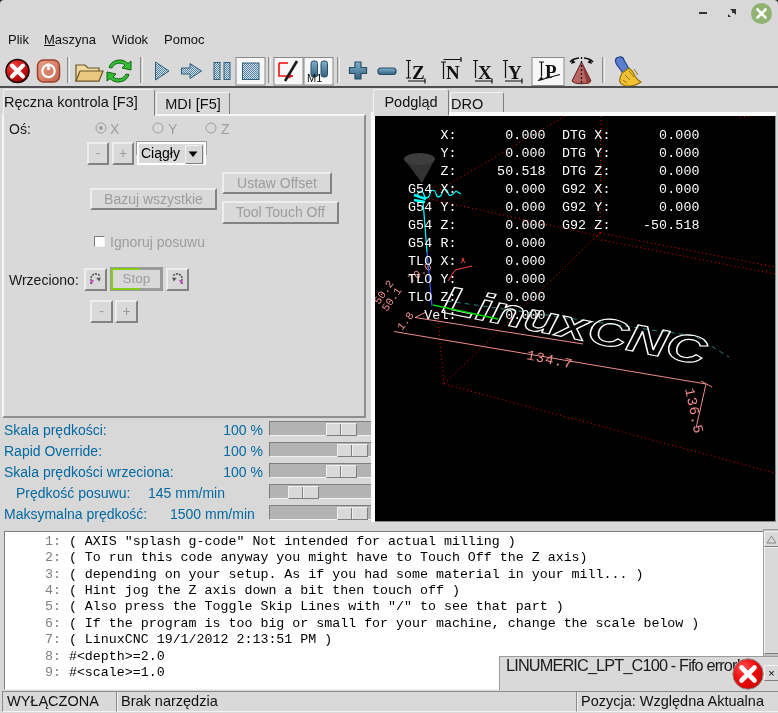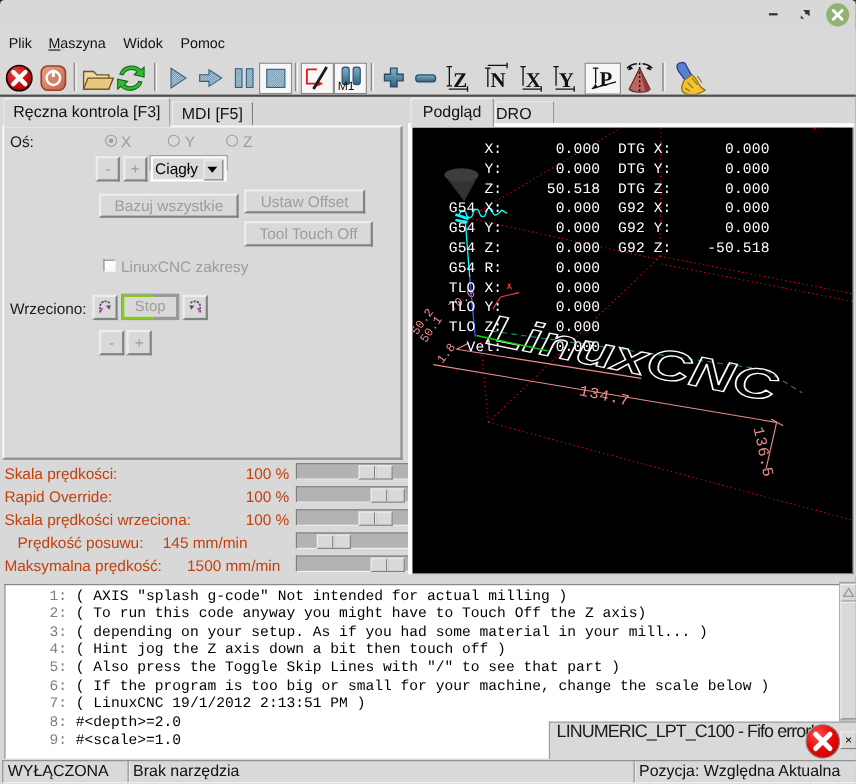--- a/index.html
+++ b/index.html
@@ -23,21 +23,21 @@
 
 #lpage{left:2px;top:114px;width:360px;height:300px;border-width:2px;border-style:solid;border-color:#f6f6f6 #8e8e8e #8e8e8e #f6f6f6;background:#d9d9d9;}
 .btn{position:absolute;border-style:solid;border-width:2px;border-color:#ededed #828282 #828282 #ededed;background:#d9d9d9;font-size:14px;color:#9c9c9c;text-align:center;}
 .lbl{position:absolute;font-size:14px;color:#1a1a1a;}
 .dis{color:#9c9c9c;}
 
 .srow{position:absolute;left:0;width:367px;height:21px;}
 .strough{position:absolute;left:269px;width:101px;height:13px;border-style:solid;border-width:1px;border-color:#7e7e7e #f2f2f2 #f2f2f2 #7e7e7e;background:#b3b3b3;}
 .shandle{position:absolute;top:0px;width:29px;height:11px;border-style:solid;border-width:1px;border-color:#f0f0f0 #7e7e7e #7e7e7e #f0f0f0;background:#d9d9d9;}
 .shdiv{position:absolute;top:0;left:13px;width:1px;height:11px;background:#7e7e7e;border-right:1px solid #f0f0f0;}
-.slbl{position:absolute;font-size:14px;color:#c2410c;top:1px;}
+.slbl{position:absolute;font-size:14px;color:#0369a1;top:1px;}
 
 #gcode{left:2px;top:529px;width:776px;height:161px;}
 #gcwhite{position:absolute;left:2px;top:2px;width:759px;height:157px;background:#fff;border-style:solid;border-width:1px;border-color:#7e7e7e #f2f2f2 #f2f2f2 #7e7e7e;}
 #gctext{position:absolute;left:27px;top:4.6px;font-family:"Liberation Mono",monospace;font-size:13.3px;line-height:16.45px;color:#000;white-space:pre;margin:0;}
 #gctext .ln{color:#808080;}
 
 #vsb{position:absolute;left:761px;top:0px;width:15px;height:161px;background:#c0c0c0;border:1px solid #a0a0a0;}
 
 #statusbar{left:0;top:690px;width:778px;height:23px;background:#d9d9d9;font-size:14.5px;color:#111;}
 .scell{position:absolute;top:1px;height:19px;border-style:solid;border-width:1px;border-color:#8a8a8a #f2f2f2 #f2f2f2 #8a8a8a;line-height:19px;padding-left:4px;}
@@ -176,21 +176,21 @@
 
     <rect x="602" y="3" width="1.5" height="26" fill="#8d8d8d"></rect>
       <rect x="603.5" y="3" width="1.5" height="26" fill="#f0f0f0"></rect>
 
     <path d="M616 9 q-2 -5 3 -6 q4 -1 5 3 l5 9 l-6 4 l-6 -8 Z" fill="#5b7fd0" stroke="#24408a" stroke-width="1.2"></path>
     <path d="M622 19 l7 -5 q4 3 6 8 q2 4 6 6 q-7 5 -15 4 q-5 -1 -6 -4 q-1 -3 2 -9 Z" fill="#f2c233" stroke="#96700e" stroke-width="1.2"></path>
     <path d="M623 26 l4 3 m-2 -8 l5 5 m-1 -9 l5 6 m0 -8 l4 6" stroke="#96700e" stroke-width="1" fill="none"></path>
   </svg>
   <div class="abs" id="tbline"></div>
 
-  <div class="tab tabsel" style="left:3px;top:89px;width:150px;height:25px;line-height:25px;text-align:center;">Ręczna kontrola [F3]</div>
+  <div class="tab tabsel" style="left:3px;top:89px;width:150px;height:25px;line-height:25px;">Ręczna kontrola [F3]</div>
   <div class="tab" style="left:156px;top:92px;width:72px;height:22px;line-height:22px;text-align:center;">MDI [F5]</div>
   <div class="abs" id="lpage"></div>
 
   <div class="lbl" style="left:9px;top:121px;">Oś:</div>
   <div class="lbl dis" style="left:110px;top:121px;">X</div>
   <div class="lbl dis" style="left:168px;top:121px;">Y</div>
   <div class="lbl dis" style="left:221px;top:121px;">Z</div>
   <svg class="abs" style="left:95px;top:122px" width="12" height="12">
       <circle cx="6" cy="6" r="5" fill="#d9d9d9" stroke="#9c9c9c"></circle>
       <circle cx="6" cy="6" r="2" fill="#9c9c9c"></circle>
@@ -211,26 +211,26 @@
      <span style="position:absolute;left:2px;top:1px;font-size:14px;color:#000;">Ciągły</span>
      <div style="position:absolute;right:1px;top:1px;width:16px;height:17px;border-style:solid;border-width:1px;border-color:#f0f0f0 #7e7e7e #7e7e7e #f0f0f0;background:#d9d9d9;">
        <svg width="14" height="15">
               <path d="M2.5 5.5 L11.5 5.5 L7 11 Z" fill="#000"></path>
             </svg>
      </div>
     </div>
    </div>
   </div>
 
-  <div class="btn" style="left:90px;top:176px;width:123px;height:18px;line-height:18px;">Bazuj wszystkie</div>
+  <div class="btn" style="left:90px;top:188px;width:123px;height:18px;line-height:18px;">Bazuj wszystkie</div>
   <div class="btn" style="left:222px;top:172px;width:106px;height:18px;line-height:18px;">Ustaw Offset</div>
   <div class="btn" style="left:222px;top:201px;width:113px;height:19px;line-height:19px;">Tool Touch Off</div>
 
   <div class="abs sunken" style="left:94px;top:236px;width:9px;height:9px;background:#fcfcfc;"></div>
-  <div class="lbl dis" style="left:110px;top:234px;">LinuxCNC zakresy</div>
+  <div class="lbl dis" style="left:110px;top:234px;">Ignoruj posuwu</div>
 
   <div class="lbl" style="left:9px;top:272px;">Wrzeciono:</div>
   <div class="btn" style="left:84px;top:268px;width:19px;height:19px;">
     <svg width="17" height="17" style="position:absolute;left:1px;top:1px;">
         <path d="M4 13 L4 7 a5 5 0 0 1 9 -2" fill="none" stroke="#555" stroke-width="1.6" stroke-dasharray="2 1"></path>
         <path d="M13.8 6.5 l-4.5 0.5 l3 3.5 Z" fill="#555"></path>
         <path d="M3 9 l4 0 l-2 4 Z" fill="#c050c0"></path>
       </svg>
   </div>
   <div class="abs" style="left:110px;top:267px;width:53px;height:24px;background:#9a9a9a;">

